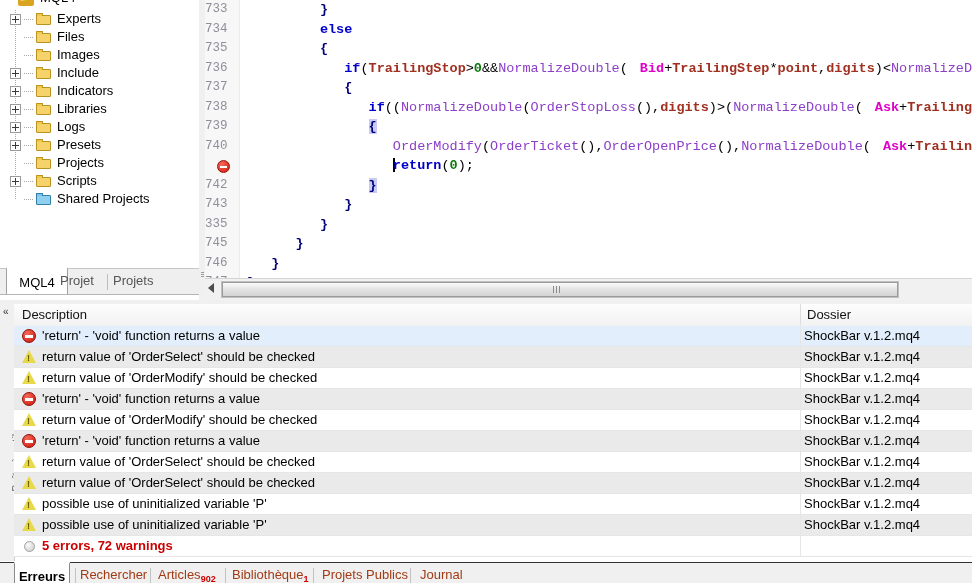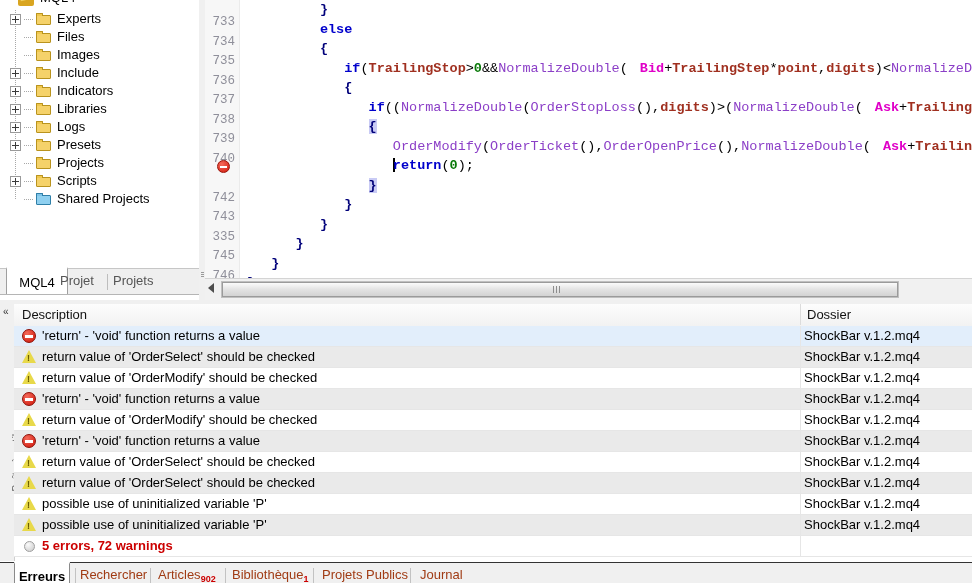--- a/index.html
+++ b/index.html
@@ -47,21 +47,21 @@
 
   .vsplit{position:absolute;left:199px;top:0;width:6px;height:300px;background:#f0f0f0;border-right:1px solid #c9c9c9;}
   .vsplit:after{content:"";position:absolute;left:2px;top:272px;width:3px;height:5px;background:
     linear-gradient(to bottom,#9a9a9a 1px,transparent 1px);background-size:3px 2px;}
 
   
   .editor{position:absolute;left:205px;top:0;width:767px;height:278px;background:#fff;overflow:hidden;}
   .gutter{position:absolute;left:0;top:0;width:34px;height:278px;background:#f7f7f7;border-right:1px solid #ebebeb;}
   .code-lines{position:absolute;left:0;top:0;width:767px;}
   .cl{position:relative;height:19.5px;line-height:19.5px;white-space:nowrap;font-family:"Liberation Mono","DejaVu Sans Mono",monospace;font-size:13.5px;}
-  .ln{position:absolute;left:0;width:30px;text-align:right;color:#8f8f9a;font-family:"Liberation Mono",monospace;font-size:12.5px;margin-top:13px;}
+  .ln{position:absolute;left:0;width:30px;text-align:left;color:#8f8f9a;font-family:"Liberation Mono",monospace;font-size:12.5px;}
   .errmark{position:absolute;left:12px;top:4px;width:13px;height:13px;border-radius:50%;
     background:radial-gradient(circle at 35% 30%,#f46a5a,#d21a0c);border:1px solid #9a1208;box-sizing:border-box;}
   .errmark:after{content:"";position:absolute;left:2px;top:5px;width:7px;height:2px;background:#fff;}
   .ctx{position:absolute;left:42px;top:0;color:#000;}
   .kw{color:#0000cc;font-weight:bold;margin-top:22px;}
   .fn{color:#8b3ec7;}
   .var{color:#a03020;font-weight:bold;}
   .num{color:#0a7a0a;font-weight:bold;}
   .mag{color:#e000c8;font-weight:bold;padding-left:12px;}
   .brc{color:#00007a;font-weight:bold;}

